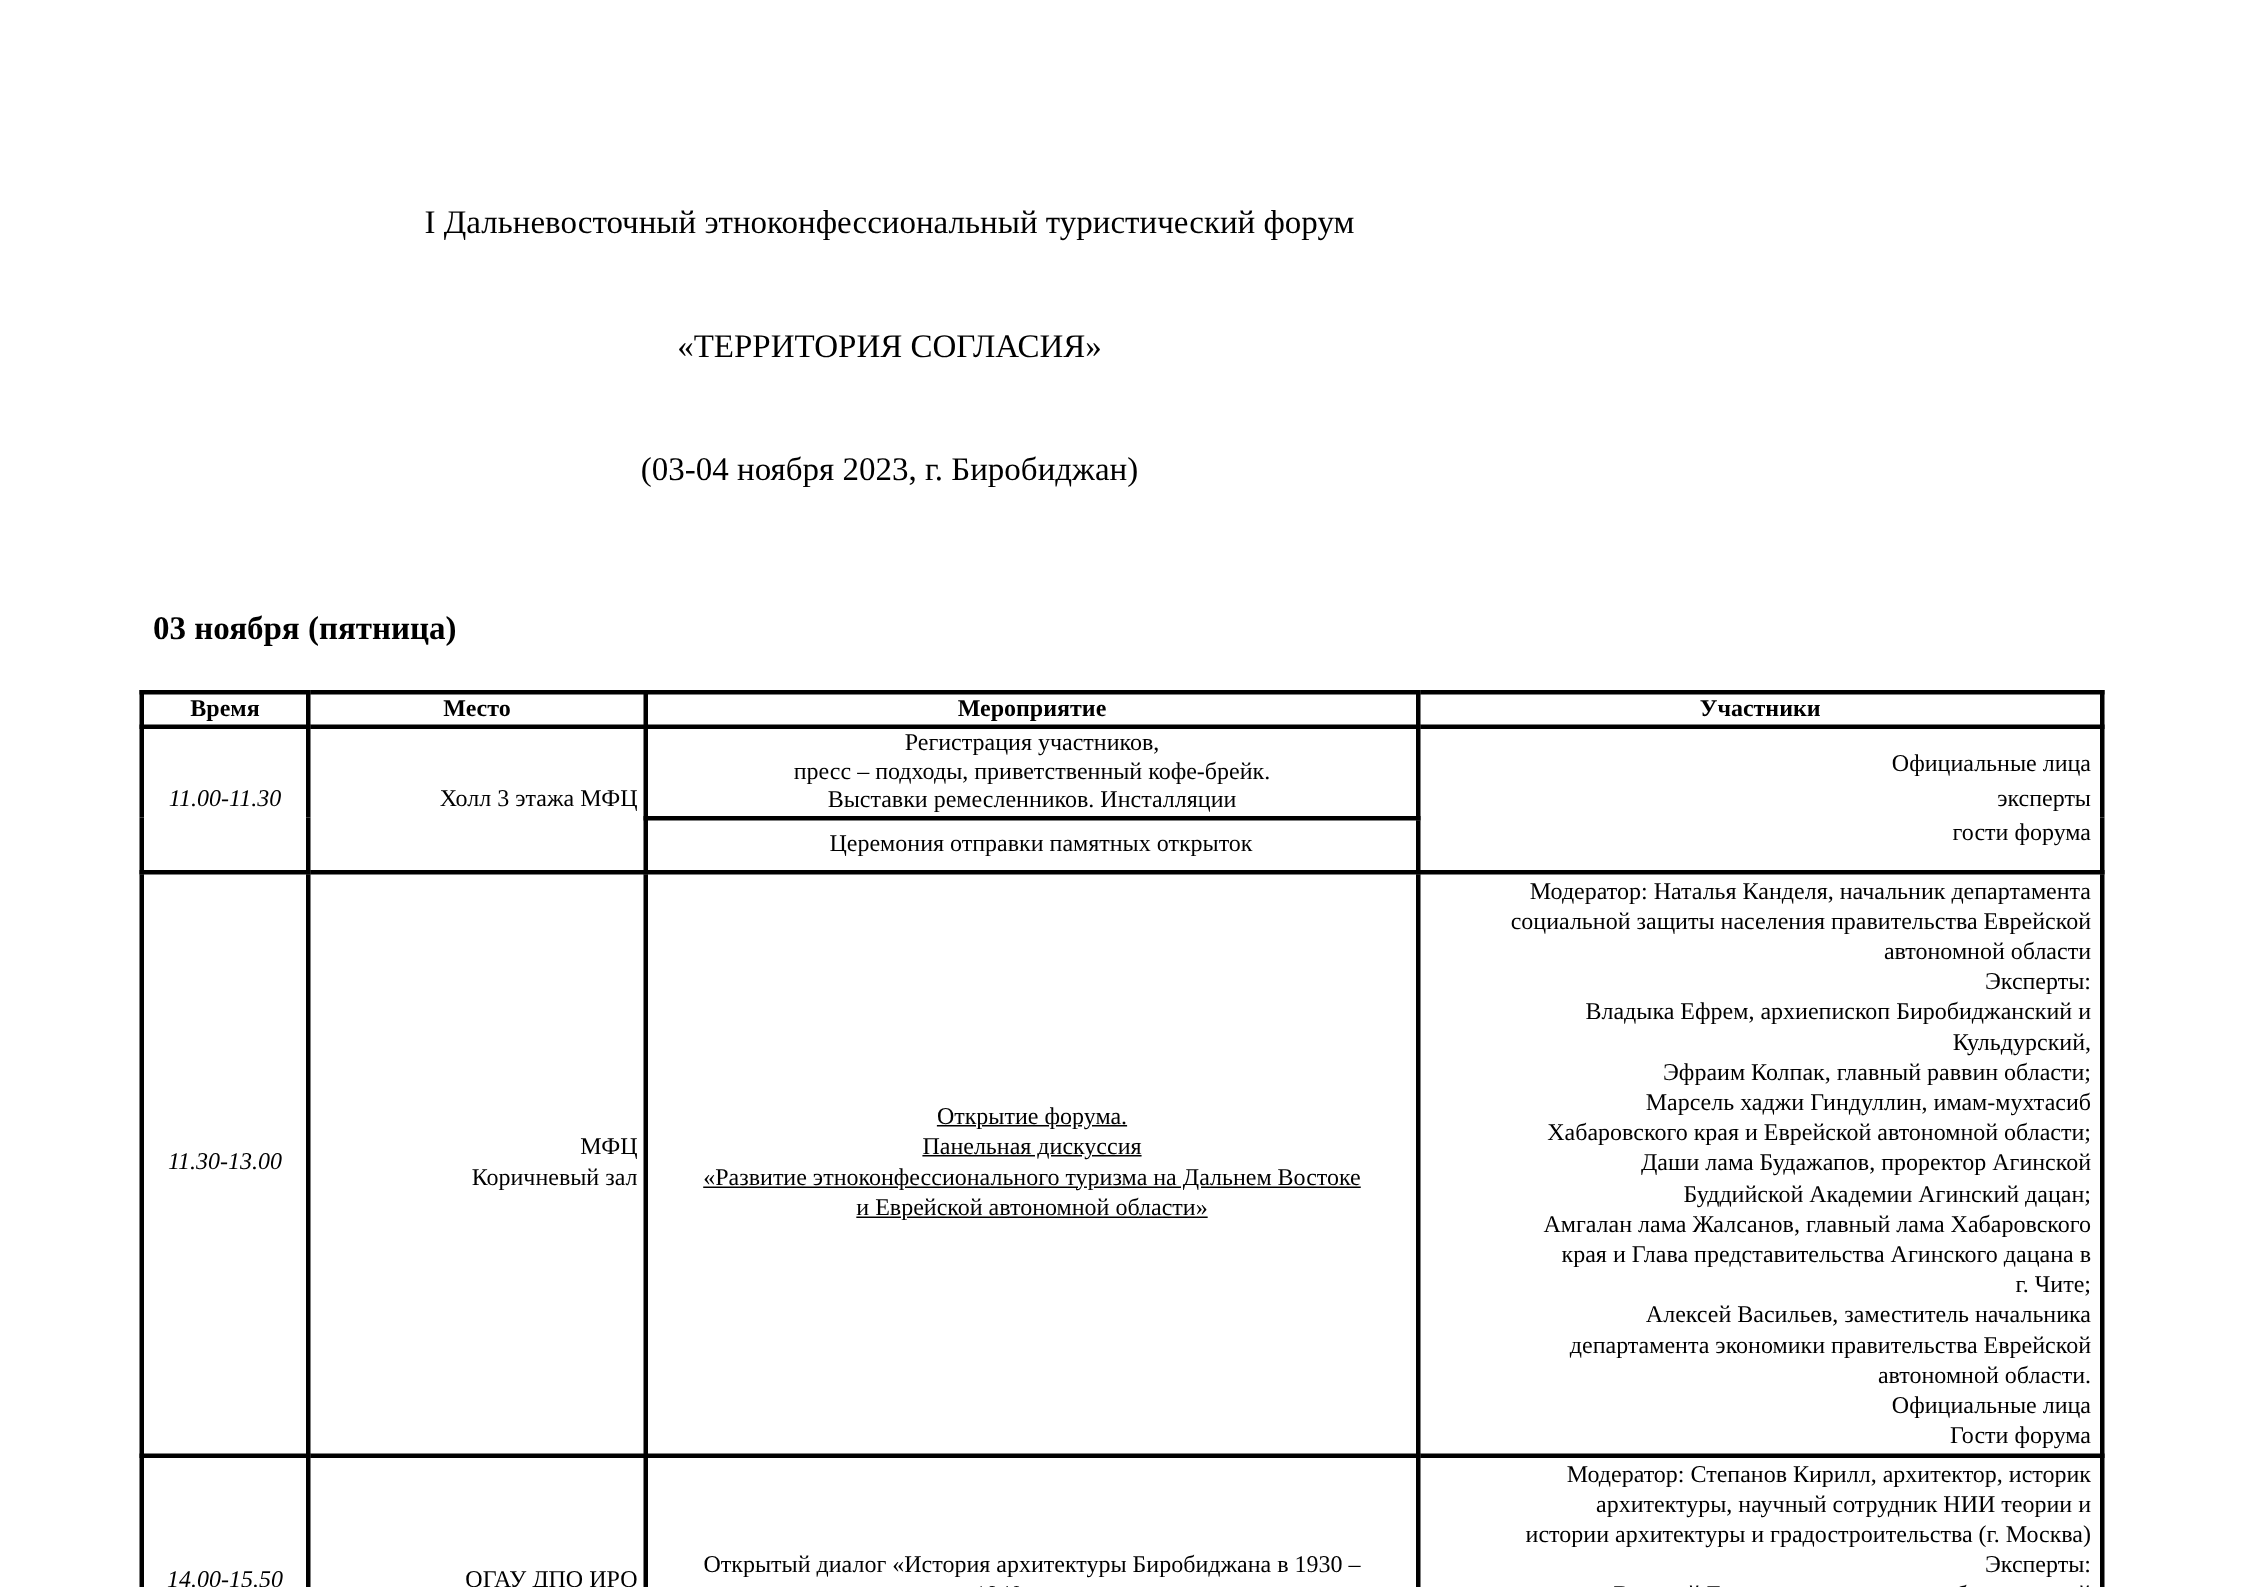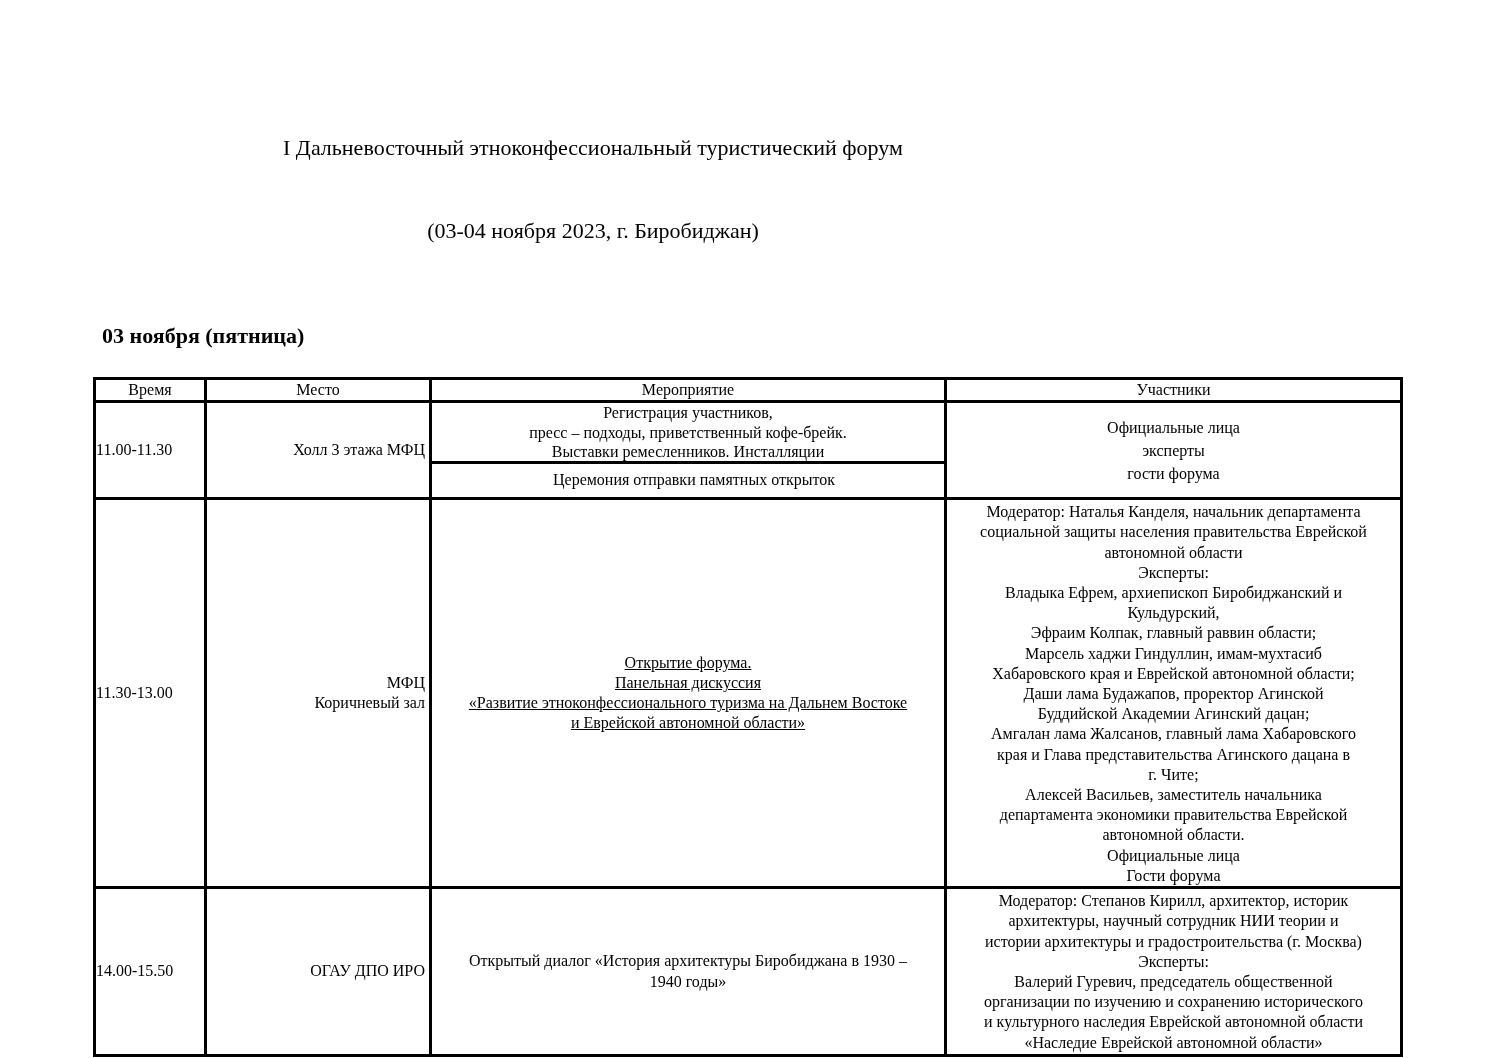--- a/index.html
+++ b/index.html
@@ -45,44 +45,45 @@
   .c-part  { width: 456px; }
   th, td {
     border: 3px solid #000000;
     font-size: 16px;
     line-height: 20.2px;
     padding: 0;
     overflow: hidden;
   }
   th {
     height: 20px;
-    font-weight: normal;
+    font-weight: bold;
     text-align: center;
     vertical-align: middle;
     margin-top: 44px;
   }
   td.time {
-    text-align: left;
+    text-align: center;
     vertical-align: middle;
     white-space: pre;
+    font-style: italic;
   }
   td.place {
     text-align: right;
     vertical-align: middle;
     white-space: pre;
     padding: 0 4px;
   }
   td.event {
     text-align: center;
     vertical-align: middle;
     white-space: pre;
     padding: 0 8px;
   }
   td.participants {
-    text-align: center;
+    text-align: right;
     vertical-align: top;
     white-space: pre;
     padding: 2px 6px 0 6px;
   }
   td.participants.center-v {
     vertical-align: middle;
     line-height: 23px;
     padding-top: 0;
   }
   td.event.r1a { height: 56px; line-height: 19.3px; margin-top: 48px; }
@@ -91,20 +92,21 @@
   td.event.r3  { height: 165px; }
   .b { font-weight: normal; }
 </style>
 </head>
 <body>
 
 <div class="page">
 
   <header class="doc-title">
     <div>I Дальневосточный этноконфессиональный туристический форум</div>
+    <div>«ТЕРРИТОРИЯ СОГЛАСИЯ»</div>
     <div>(03-04 ноября 2023, г. Биробиджан)</div>
   </header>
 
   <div class="day-heading">03 ноября (пятница)</div>
 
   <table class="schedule">
     <colgroup>
       <col class="c-time">
         <col class="c-place">
         <col class="c-event">

